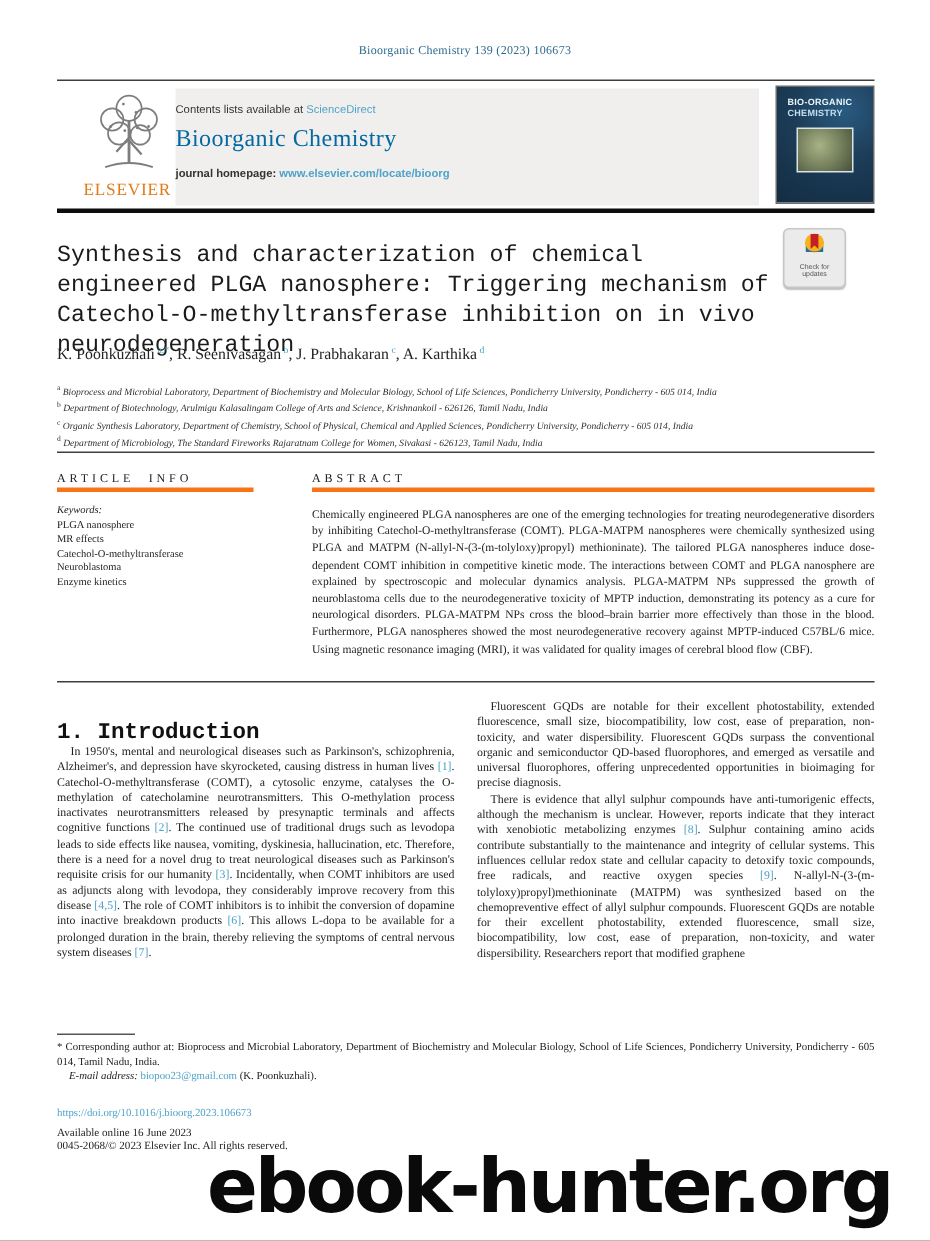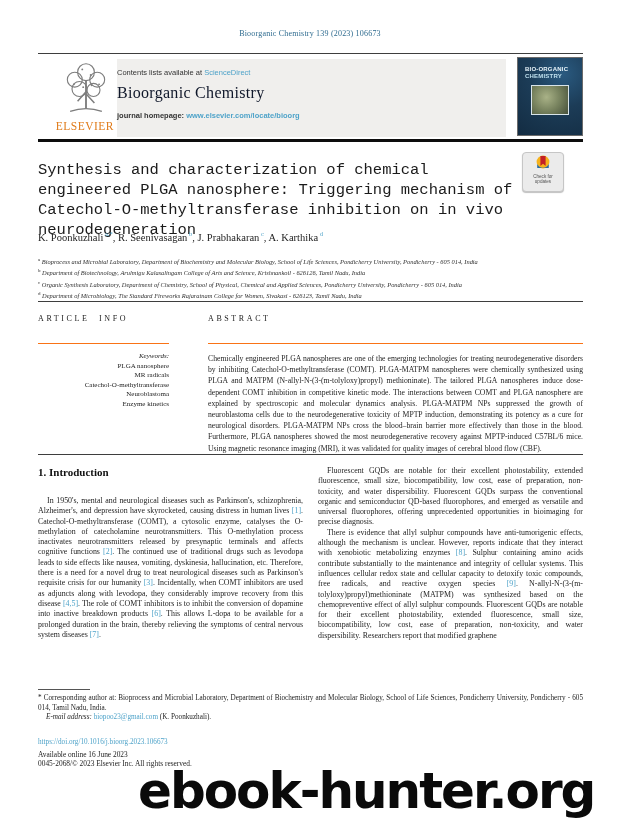--- a/index.html
+++ b/index.html
@@ -12,21 +12,21 @@
             font-size:8px;color:#2e6b8f;letter-spacing:.2px;}
 
   
   .logo-block{position:absolute;left:36px;top:60px;width:78px;height:78px;text-align:right;}
   .logo-block .els-text{font-family:"Liberation Serif",serif;font-size:11.5px;color:#e07b1a;
                         letter-spacing:.5px;margin-top:-2px;}
   .banner{position:absolute;left:117px;top:59px;width:389px;height:78px;background:#f0efed;
           }
   .banner .small-line{font-family:"Liberation Sans",sans-serif;font-size:7.5px;color:#333;margin-top:9px;}
   .banner .small-line.homepage{margin-top:9px;font-weight:bold;}
-  .banner .jtitle{font-size:16px;color:#0f172a;margin-top:7px;letter-spacing:.3px;}
+  .banner .jtitle{font-size:16px;color:#0369a1;margin-top:7px;letter-spacing:.3px;}
   .link{color:#4fa3c9;text-decoration:none;}
   .cover{position:absolute;left:517px;top:57px;width:66px;height:79px;
          background:radial-gradient(circle at 70% 20%, #2a5a80 0%, #1c3c57 45%, #132c42 100%);
          border:1px solid #6b6b6b;box-sizing:border-box;overflow:hidden;}
   .cover-title{margin:8px 0 0 7px;font-family:"Liberation Sans",sans-serif;font-weight:bold;
                font-size:6px;line-height:7px;letter-spacing:.2px;color:#eaf5fa;}
   .cover-title .l2{color:#bfe0ee;}
   .cover-art{margin:5px auto 0 auto;width:36px;height:28px;border:1px solid #d8e4ea;
              background:radial-gradient(circle at 40% 40%, #a9b287 0%, #77825e 50%, #46503a 100%);}
 
@@ -37,29 +37,29 @@
          text-align:center;font-family:"Liberation Sans",sans-serif;}
   .badge .cfu-text{font-size:4.6px;line-height:5.2px;color:#555;margin-top:1px;}
   .authors{position:absolute;left:38px;top:230px;width:520px;font-size:10.5px;color:#222;}
   .authors sup{color:#4fa3c9;font-size:6.5px;}
   .affils{position:absolute;left:38px;top:255px;width:545px;font-size:6.4px;line-height:9.3px;
           font-style:italic;color:#2f2f2f;}
   .affils sup{font-style:normal;font-size:5px;}
 
   
   .sec-heading{font-size:8px;letter-spacing:2.6px;word-spacing:5px;color:#222;
-               border-bottom:1px solid #f97316;padding-bottom:20px;}
+               border-bottom:3px solid #f97316;padding-bottom:2px;}
   .info-col{position:absolute;left:38px;top:314px;width:131px;}
   .abs-col{position:absolute;left:208px;top:314px;width:375px;}
-  .keywords{margin-top:8px;font-size:7px;line-height:9.6px;color:#222;text-align:right;}
+  .keywords{margin-top:8px;font-size:7px;line-height:9.6px;color:#222;}
   .keywords .kw-label{font-style:italic;}
   .abs-text{margin-top:9px;font-size:7.7px;line-height:11.2px;text-align:justify;color:#1d1d1d;}
 
   
-  .intro-heading{position:absolute;left:38px;top:466px;font-size:11px;font-weight:bold;color:#111;}
+  .intro-heading{position:absolute;left:38px;top:480px;font-size:15px;font-weight:bold;color:#111;font-family:Liberation Mono, monospace;}
   .col{position:absolute;width:265px;font-size:7.9px;line-height:10.3px;text-align:justify;color:#1d1d1d;}
   .col-left{left:38px;top:496px;}
   .col-right{left:318px;top:466px;}
   .body-p{margin:0;text-indent:9px;}
   .ref{color:#4fa3c9;}
 
   
   .foot-rule{position:absolute;left:38px;top:689px;width:52px;height:1px;background:#555;}
   .footnote{position:absolute;left:38px;top:694px;width:545px;font-size:7.2px;line-height:9.7px;
             text-align:justify;color:#1d1d1d;}
@@ -148,21 +148,21 @@
     </div>
 
   <div class="rule" style="top:301px;"></div>
 
   <div class="info-col">
     <div class="sec-heading">ARTICLE INFO</div>
     <div class="keywords">
       <div class="kw-label">Keywords:</div>
       <div id="kw-list">
           <div>PLGA nanosphere</div>
-          <div>MR radicals</div>
+          <div>MR effects</div>
           <div>Catechol-O-methyltransferase</div>
           <div>Neuroblastoma</div>
           <div>Enzyme kinetics</div>
         </div>
     </div>
   </div>
 
   <div class="abs-col">
     <div class="sec-heading">ABSTRACT</div>
     <div class="abs-text">Chemically engineered PLGA nanospheres are one of the emerging technologies for treating neurodegenerative disorders by inhibiting Catechol-O-methyltransferase (COMT). PLGA-MATPM nanospheres were chemically synthesized using PLGA and MATPM (N-allyl-N-(3-(m-tolyloxy)propyl) methioninate). The tailored PLGA nanospheres induce dose-dependent COMT inhibition in competitive kinetic mode. The interactions between COMT and PLGA nanosphere are explained by spectroscopic and molecular dynamics analysis. PLGA-MATPM NPs suppressed the growth of neuroblastoma cells due to the neurodegenerative toxicity of MPTP induction, demonstrating its potency as a cure for neurological disorders. PLGA-MATPM NPs cross the blood–brain barrier more effectively than those in the blood. Furthermore, PLGA nanospheres showed the most neurodegenerative recovery against MPTP-induced C57BL/6 mice. Using magnetic resonance imaging (MRI), it was validated for quality images of cerebral blood flow (CBF).</div>

